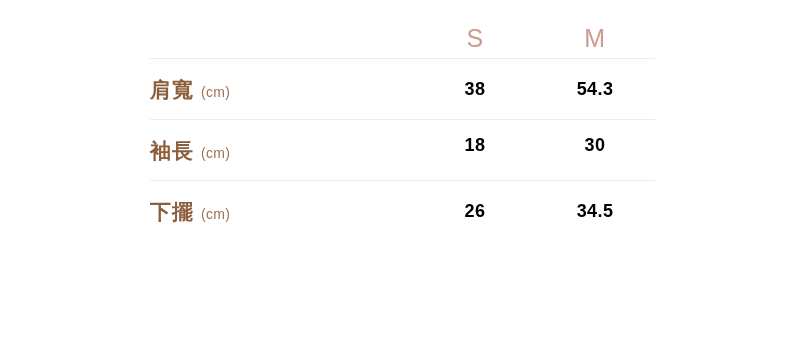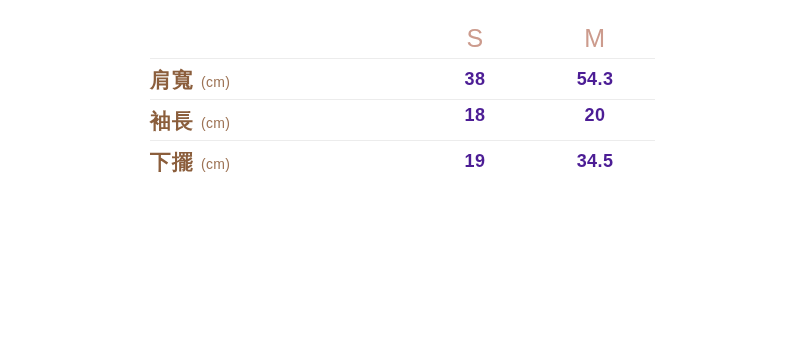--- a/index.html
+++ b/index.html
@@ -44,21 +44,21 @@
   .hdr-size {
     text-align: center;
     font-size: 25px;
     color: #cc9b8d;
     letter-spacing: 0.5px;
     line-height: 1;
   }
 
   
   .size-table tbody tr {
-    height: 41px;
+    height: 61px;
   }
   .size-table tbody tr:not(:last-child) td {
     border-bottom: 1px solid #ececec;
   }
   .size-table tbody td {
     padding: 0;
     vertical-align: middle;
   }
 
   .cell-label {
@@ -76,21 +76,21 @@
     font-weight: 400;
     color: #9d7355;
     margin-left: 7px;
     letter-spacing: 0.3px;
   }
 
   .cell-value {
     text-align: center;
     font-size: 18px;
     font-weight: 700;
-    color: #4c1d95;
+    color: #000000;
     letter-spacing: 0.4px;
     line-height: 1;
   }
   
   tr[data-row-index="2"] .cell-value {
     position: relative;
     top: -5px;
   }
 </style>
 </head>
@@ -122,28 +122,28 @@
         <td class="cell-value">38</td>
         <td class="cell-value">54.3</td>
       </tr>
 
 
       <tr data-row-index="2">
         <td class="cell-label">
           <span class="label-cjk">袖長</span><span class="label-unit">(cm)</span>
         </td>
         <td class="cell-value">18</td>
-        <td class="cell-value">20</td>
+        <td class="cell-value">30</td>
       </tr>
 
 
       <tr data-row-index="4">
         <td class="cell-label">
           <span class="label-cjk">下擺</span><span class="label-unit">(cm)</span>
         </td>
-        <td class="cell-value">19</td>
+        <td class="cell-value">26</td>
         <td class="cell-value">34.5</td>
       </tr>
 
     </tbody>
   </table>
 
 </div>
 
 </body></html>

